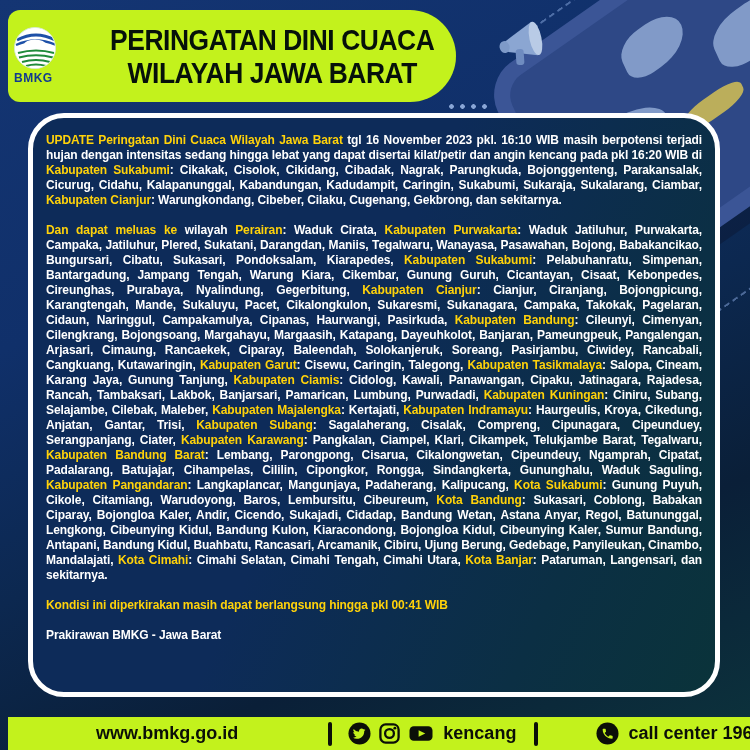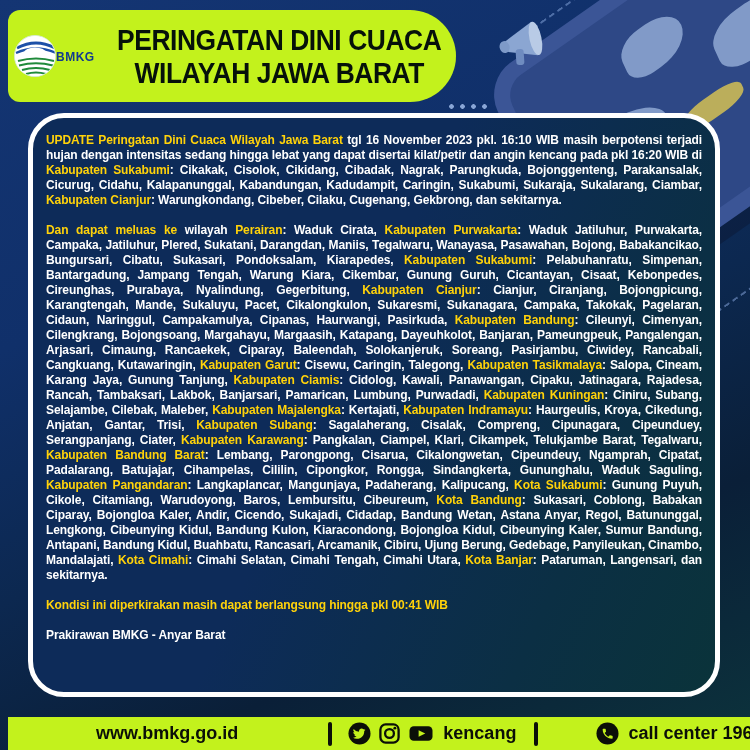--- a/index.html
+++ b/index.html
@@ -50,21 +50,21 @@
   .megaphone-svg{left:492px;top:18px;transform:rotate(-12deg);}
   
   .banner{
     position:absolute;z-index:2;
     left:8px;top:10px;width:448px;height:92px;
     background:var(--lime);
     border-radius:12px 46px 46px 12px;
     display:flex;align-items:center;
   }
   .logo{
-    width:86px;display:flex;flex-direction:row;align-items:center;
+    width:86px;display:flex;flex-direction:column;align-items:flex-start;
     margin-left:6px;
   }
   .logo-circle{
     width:42px;height:42px;border-radius:50%;
     background:#ffffff;overflow:hidden;position:relative;
     border:1px solid #d7ecd0;
   }
   .logo-label{
     font-size:12px;font-weight:bold;color:#123a8f;margin-top:2px;
     letter-spacing:.5px;
@@ -151,21 +151,21 @@
     <div class="line">PERINGATAN DINI CUACA</div>
     <div class="line">WILAYAH JAWA BARAT</div>
   </div>
 </div>
 
 <div class="card">
   <div class="bulletin">
       <p><span class="yellow">UPDATE Peringatan Dini Cuaca Wilayah Jawa Barat</span><span class="white"> tgl 16 November 2023 pkl. 16:10 WIB masih berpotensi terjadi hujan dengan intensitas sedang hingga lebat yang dapat disertai kilat/petir dan angin kencang pada pkl 16:20 WIB di </span><span class="yellow">Kabupaten Sukabumi</span><span class="white">: Cikakak, Cisolok, Cikidang, Cibadak, Nagrak, Parungkuda, Bojonggenteng, Parakansalak, Cicurug, Cidahu, Kalapanunggal, Kabandungan, Kadudampit, Caringin, Sukabumi, Sukaraja, Sukalarang, Ciambar, </span><span class="yellow">Kabupaten Cianjur</span><span class="white">: Warungkondang, Cibeber, Cilaku, Cugenang, Gekbrong, dan sekitarnya.</span></p>
       <p><span class="yellow">Dan dapat meluas ke</span><span class="white"> wilayah </span><span class="yellow">Perairan</span><span class="white">: Waduk Cirata, </span><span class="yellow">Kabupaten Purwakarta</span><span class="white">: Waduk Jatiluhur, Purwakarta, Campaka, Jatiluhur, Plered, Sukatani, Darangdan, Maniis, Tegalwaru, Wanayasa, Pasawahan, Bojong, Babakancikao, Bungursari, Cibatu, Sukasari, Pondoksalam, Kiarapedes, </span><span class="yellow">Kabupaten Sukabumi</span><span class="white">: Pelabuhanratu, Simpenan, Bantargadung, Jampang Tengah, Warung Kiara, Cikembar, Gunung Guruh, Cicantayan, Cisaat, Kebonpedes, Cireunghas, Purabaya, Nyalindung, Gegerbitung, </span><span class="yellow">Kabupaten Cianjur</span><span class="white">: Cianjur, Ciranjang, Bojongpicung, Karangtengah, Mande, Sukaluyu, Pacet, Cikalongkulon, Sukaresmi, Sukanagara, Campaka, Takokak, Pagelaran, Cidaun, Naringgul, Campakamulya, Cipanas, Haurwangi, Pasirkuda, </span><span class="yellow">Kabupaten Bandung</span><span class="white">: Cileunyi, Cimenyan, Cilengkrang, Bojongsoang, Margahayu, Margaasih, Katapang, Dayeuhkolot, Banjaran, Pameungpeuk, Pangalengan, Arjasari, Cimaung, Rancaekek, Ciparay, Baleendah, Solokanjeruk, Soreang, Pasirjambu, Ciwidey, Rancabali, Cangkuang, Kutawaringin, </span><span class="yellow">Kabupaten Garut</span><span class="white">: Cisewu, Caringin, Talegong, </span><span class="yellow">Kabupaten Tasikmalaya</span><span class="white">: Salopa, Cineam, Karang Jaya, Gunung Tanjung, </span><span class="yellow">Kabupaten Ciamis</span><span class="white">: Cidolog, Kawali, Panawangan, Cipaku, Jatinagara, Rajadesa, Rancah, Tambaksari, Lakbok, Banjarsari, Pamarican, Lumbung, Purwadadi, </span><span class="yellow">Kabupaten Kuningan</span><span class="white">: Ciniru, Subang, Selajambe, Cilebak, Maleber, </span><span class="yellow">Kabupaten Majalengka</span><span class="white">: Kertajati, </span><span class="yellow">Kabupaten Indramayu</span><span class="white">: Haurgeulis, Kroya, Cikedung, Anjatan, Gantar, Trisi, </span><span class="yellow">Kabupaten Subang</span><span class="white">: Sagalaherang, Cisalak, Compreng, Cipunagara, Cipeunduey, Serangpanjang, Ciater, </span><span class="yellow">Kabupaten Karawang</span><span class="white">: Pangkalan, Ciampel, Klari, Cikampek, Telukjambe Barat, Tegalwaru, </span><span class="yellow">Kabupaten Bandung Barat</span><span class="white">: Lembang, Parongpong, Cisarua, Cikalongwetan, Cipeundeuy, Ngamprah, Cipatat, Padalarang, Batujajar, Cihampelas, Cililin, Cipongkor, Rongga, Sindangkerta, Gununghalu, Waduk Saguling, </span><span class="yellow">Kabupaten Pangandaran</span><span class="white">: Langkaplancar, Mangunjaya, Padaherang, Kalipucang, </span><span class="yellow">Kota Sukabumi</span><span class="white">: Gunung Puyuh, Cikole, Citamiang, Warudoyong, Baros, Lembursitu, Cibeureum, </span><span class="yellow">Kota Bandung</span><span class="white">: Sukasari, Coblong, Babakan Ciparay, Bojongloa Kaler, Andir, Cicendo, Sukajadi, Cidadap, Bandung Wetan, Astana Anyar, Regol, Batununggal, Lengkong, Cibeunying Kidul, Bandung Kulon, Kiaracondong, Bojongloa Kidul, Cibeunying Kaler, Sumur Bandung, Antapani, Bandung Kidul, Buahbatu, Rancasari, Arcamanik, Cibiru, Ujung Berung, Gedebage, Panyileukan, Cinambo, Mandalajati, </span><span class="yellow">Kota Cimahi</span><span class="white">: Cimahi Selatan, Cimahi Tengah, Cimahi Utara, </span><span class="yellow">Kota Banjar</span><span class="white">: Pataruman, Langensari, dan sekitarnya.</span></p>
       <p><span class="yellow">Kondisi ini diperkirakan masih dapat berlangsung hingga pkl 00:41 WIB</span></p>
-      <p><span class="white">Prakirawan BMKG - Anyar Barat</span></p>
+      <p><span class="white">Prakirawan BMKG - Jawa Barat</span></p>
     </div>
 </div>
 
 <div class="footer">
   <span class="website">www.bmkg.go.id</span>
   <span class="sep sep1"></span>
   <span class="social-icons">
     <svg width="23" height="23" viewBox="0 0 24 24">
       <circle cx="12" cy="12" r="11.5" fill="#0b0f08"></circle>
       <g transform="translate(4.6,5.2) scale(0.62)">

